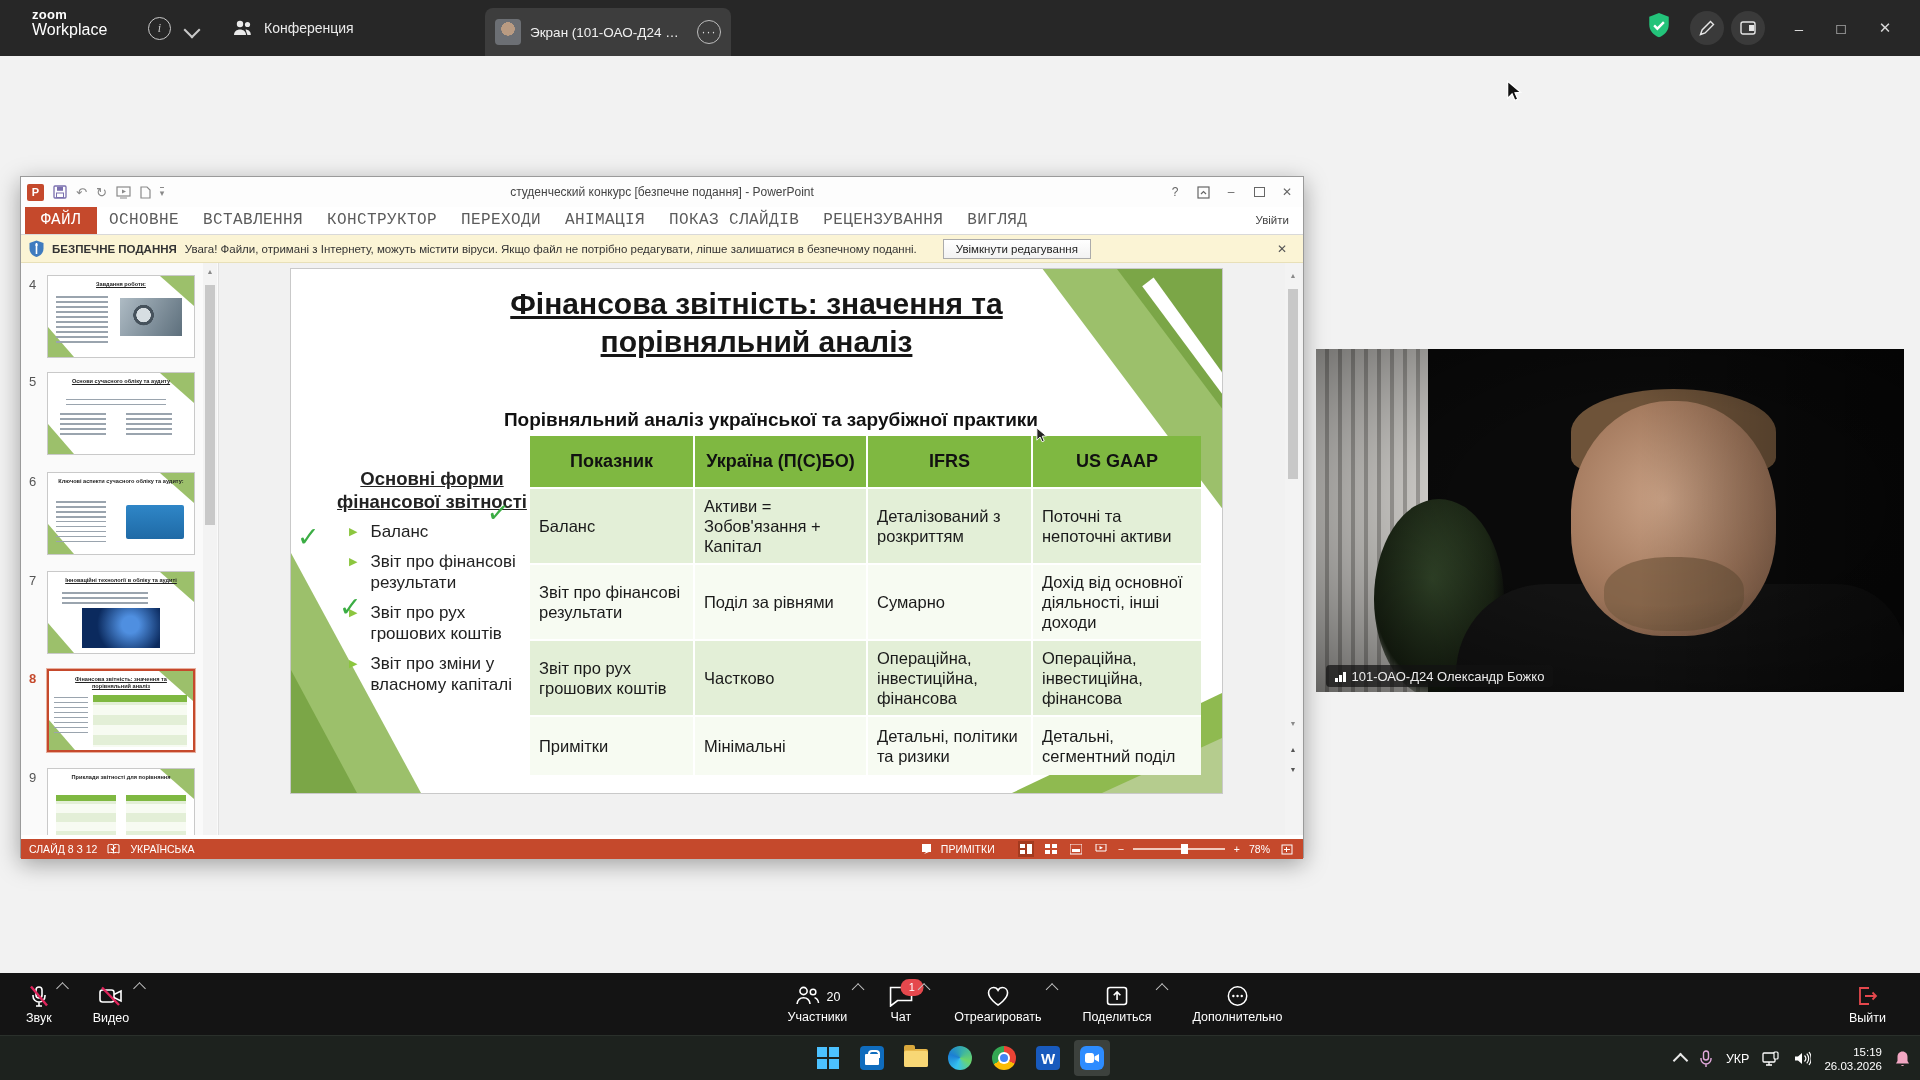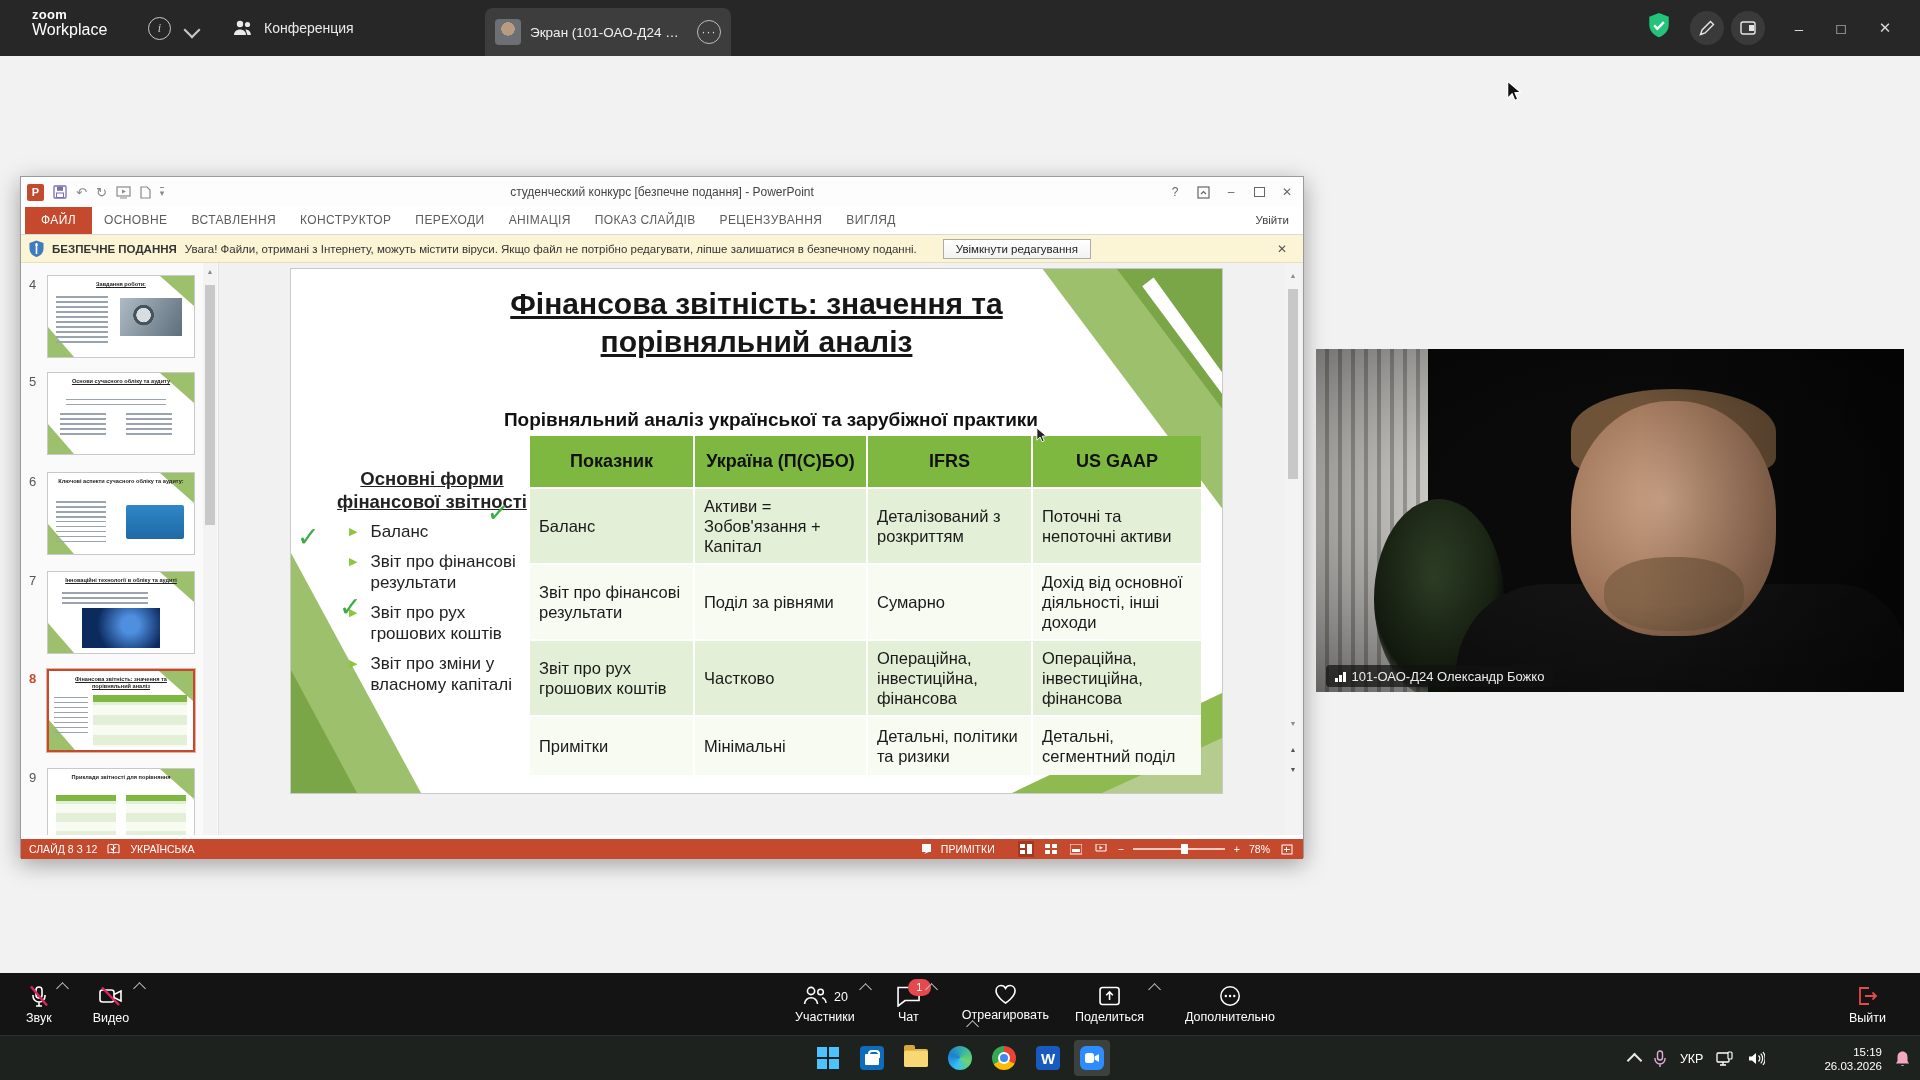--- a/index.html
+++ b/index.html
@@ -36,21 +36,21 @@
     display:flex;align-items:center;justify-content:center;}
   .qglyph{color:#8a8a8a;font-size:13px;}
   .ptitle{left:0;top:0;width:100%;height:30px;text-align:center;line-height:30px;font-size:12px;color:#444;}
   .pctrls{right:2px;top:0;height:30px;}
   .pbtn{width:28px;height:30px;display:flex;align-items:center;justify-content:center;color:#666;font-size:12px;}
   .restore{width:9px;height:8px;border:1px solid #666;position:relative;background:#fdfdfd;}
   .restore::before{content:"";position:absolute;left:2px;top:-3px;width:9px;height:8px;border:1px solid #666;z-index:-1;}
 
   .ribbon{left:0;top:30px;width:100%;height:28px;background:#fff;border-bottom:1px solid #d9d9d9;box-sizing:border-box;}
   .rtabs{left:4px;top:0;height:27px;}
-  .rtab{padding:0 12px;height:27px;line-height:27px;font-size:12px;letter-spacing:.4px;color:#5c5c5c;}
+  .rtab{padding:0 12px;height:27px;line-height:27px;font-size:16px;letter-spacing:.4px;color:#5c5c5c;font-family:Liberation Mono, monospace;}
   .rtab.active{background:#C5492C;color:#fff;padding:0 16px;}
   .signin{right:14px;top:0;height:27px;line-height:27px;font-size:11.5px;color:#444;}
 
   .banner{left:0;top:58px;width:100%;height:28px;background:#FBF4D5;border-bottom:1px solid #e8e0b8;
     box-sizing:border-box;display:flex;align-items:center;gap:8px;padding:0 8px;}
   .blabel{font-size:11.5px;font-weight:bold;color:#333;}
   .bmsg{font-size:11.5px;color:#333;}
   .bbtn{font-size:11.5px;color:#222;background:linear-gradient(#fff,#f2f2f2);border:1px solid #ababab;
     padding:3px 12px;margin-left:18px;white-space:nowrap;}
   .bx{margin-left:auto;margin-right:8px;color:#555;font-size:12px;}
@@ -149,21 +149,21 @@
   .edge{width:24px;height:24px;border-radius:50%;background:conic-gradient(from 200deg,#35C1F1,#1B7FD4,#38B0A8,#6BD56B,#35C1F1);}
   .store{width:24px;height:24px;border-radius:4px;background:#0F6CBD;position:relative;}
   .store::before{content:"";position:absolute;left:5px;top:8px;width:14px;height:11px;background:#fff;border-radius:1px;}
   .store::after{content:"";position:absolute;left:8px;top:4px;width:8px;height:6px;border:2px solid #fff;border-bottom:none;border-radius:4px 4px 0 0;}
   .word{width:24px;height:24px;border-radius:4px;background:#185ABD;color:#fff;font-weight:bold;font-size:15px;
     display:flex;align-items:center;justify-content:center;}
   .zoomic{width:24px;height:24px;border-radius:6px;background:#2D8CFF;display:flex;align-items:center;justify-content:center;}
   .tray{right:10px;top:0;height:45px;gap:13px;color:#fff;}
   .trchev{width:9px;height:9px;border-left:2px solid #e8e8e8;border-top:2px solid #e8e8e8;transform:rotate(45deg);margin-top:4px;}
   .lang{font-size:12.5px;}
-  .clock{font-size:11.5px;line-height:14px;text-align:right;margin-left:46px;}
+  .clock{font-size:11.5px;line-height:14px;text-align:right;}
 
   .cursor-black{pointer-events:none;}
 </style>
 </head>
 <body>
 
 <div class="ab ztb">
   <div class="ab zlogo">
     <div class="l1">zoom</div>
     <div class="l2">Workplace</div>
@@ -561,21 +561,21 @@
           <svg width="25" height="22" viewBox="0 0 25 22">
             <path d="M2 2.5h21v13H9l-7 5.5z" fill="none" stroke="#fff" stroke-width="1.6"></path>
           </svg>
           <span class="badge">1</span>
         </div>
         <span>Чат</span>
       </div>
       <span class="chev"></span>
     </div>
 
-    <div class="grpitem" style="margin-left:18px;flex-direction:column;">
+    <div class="grpitem" style="margin-left:18px;">
       <div class="tbtn">
         <svg width="25" height="22" viewBox="0 0 25 22">
           <path d="M12.5 20S3 14 3 7.8C3 4.6 5.4 2.5 8 2.5c2 0 3.6 1.1 4.5 2.8.9-1.7 2.5-2.8 4.5-2.8 2.6 0 5 2.1 5 5.3C22 14 12.5 20 12.5 20z" fill="none" stroke="#fff" stroke-width="1.6"></path>
         </svg>
         <span>Отреагировать</span>
       </div>
       <span class="chev"></span>
     </div>
 
     <div class="grpitem" style="margin-left:18px;">

